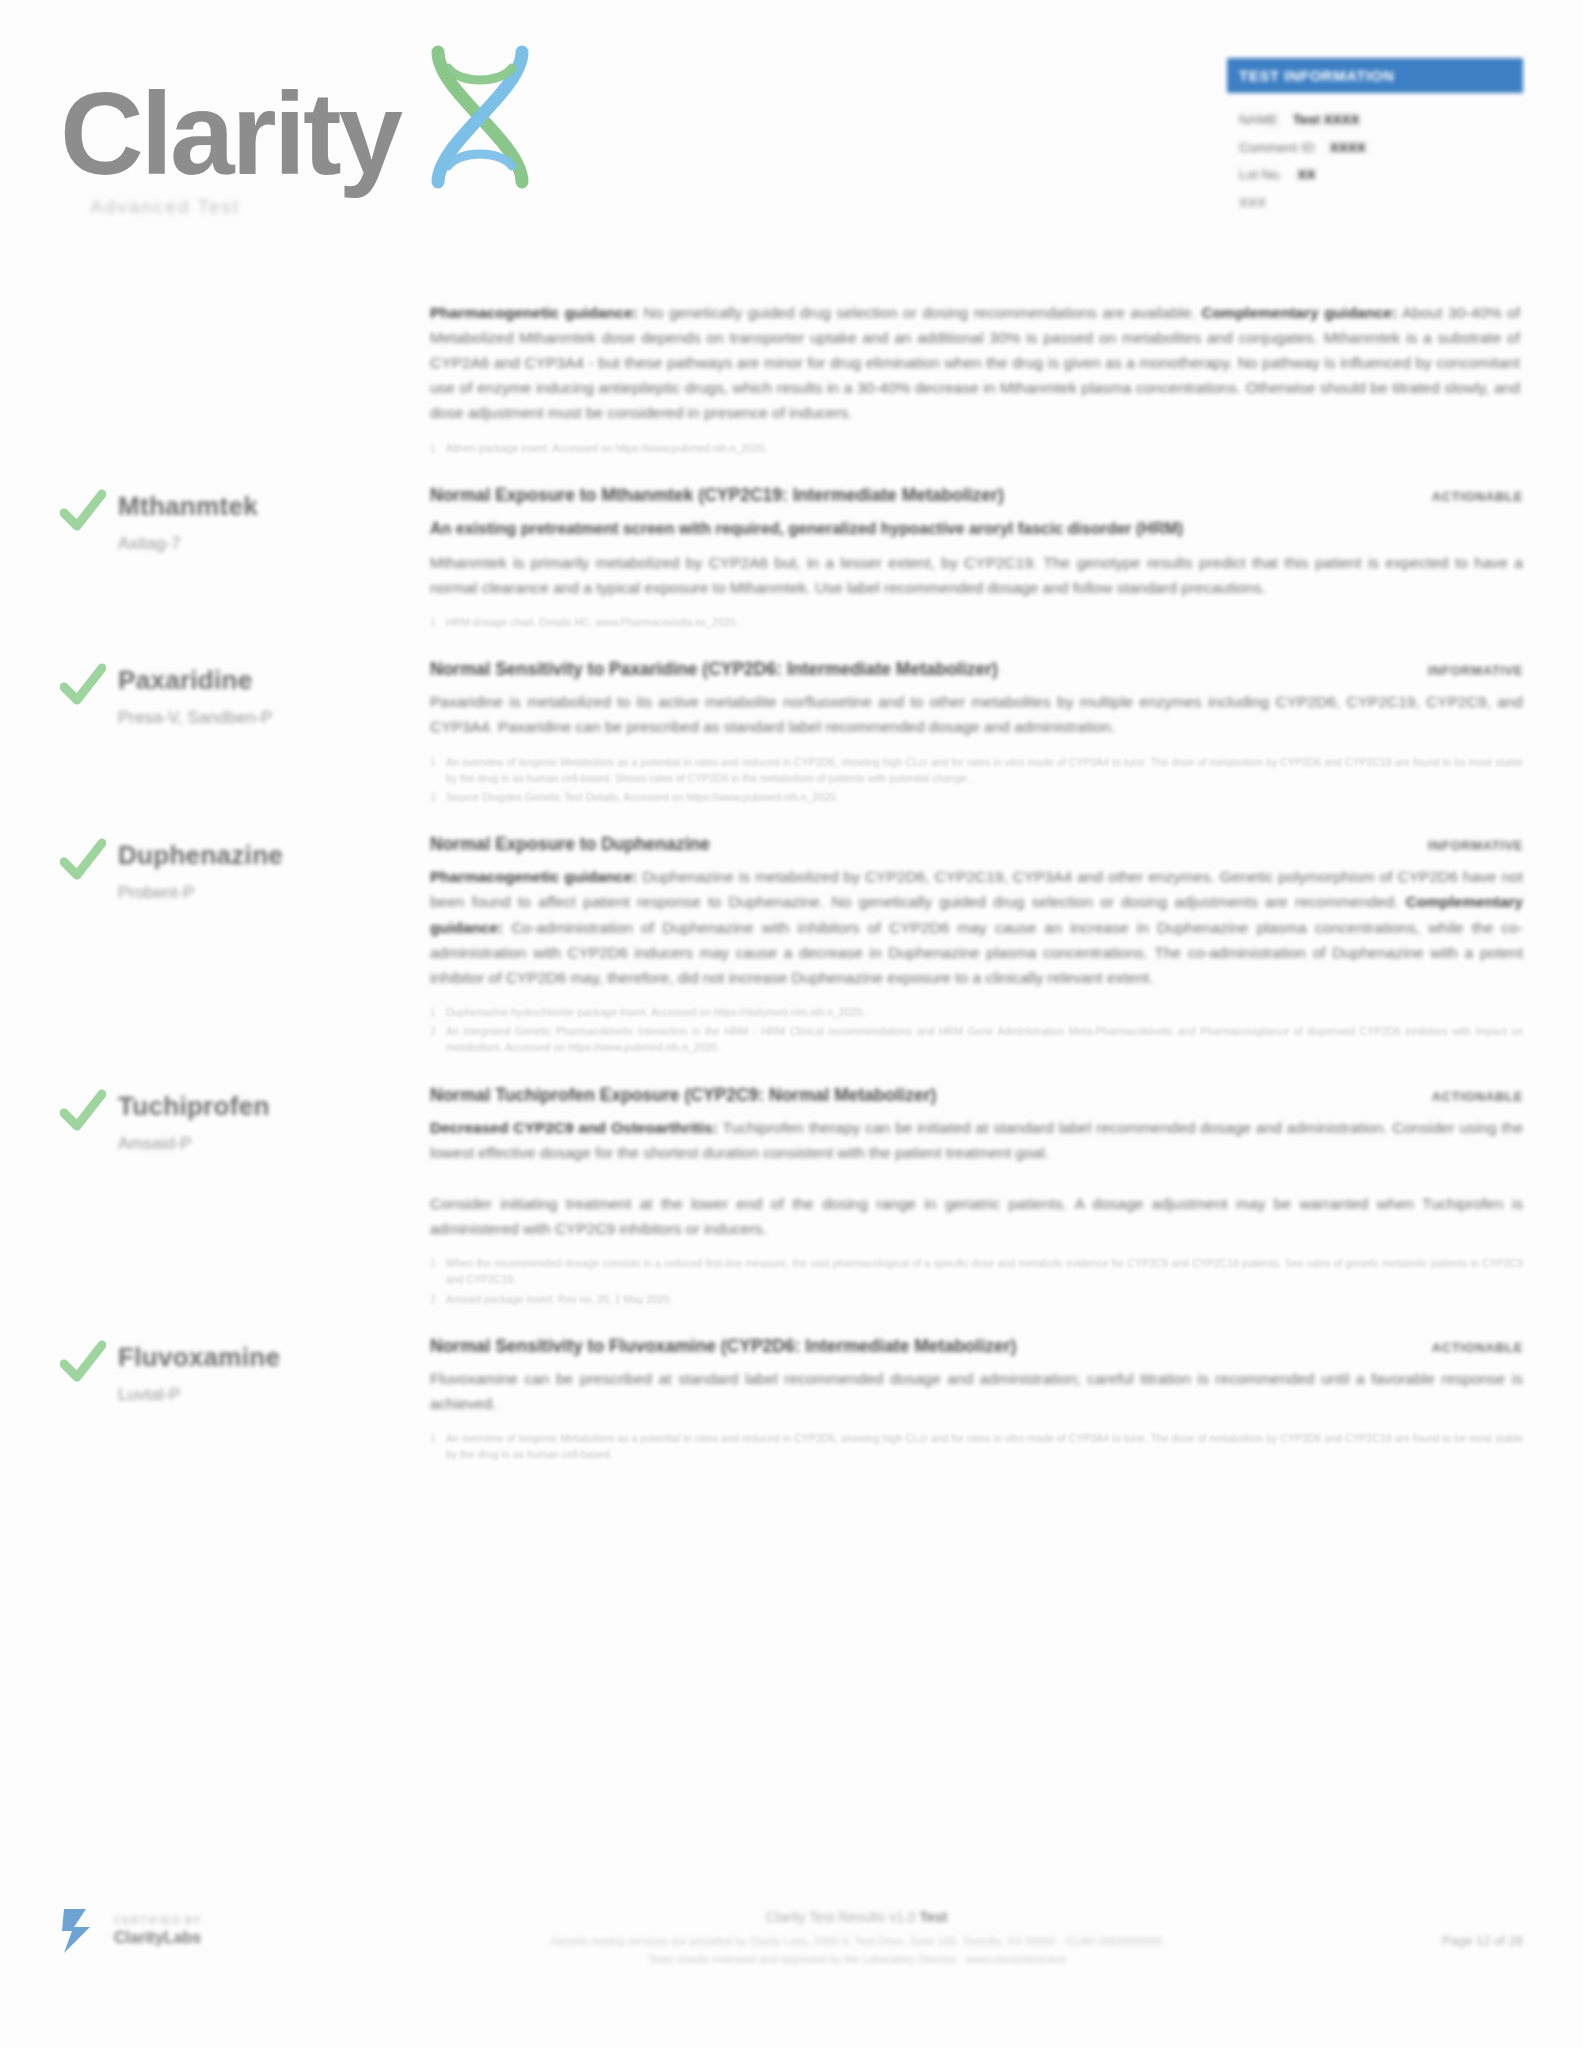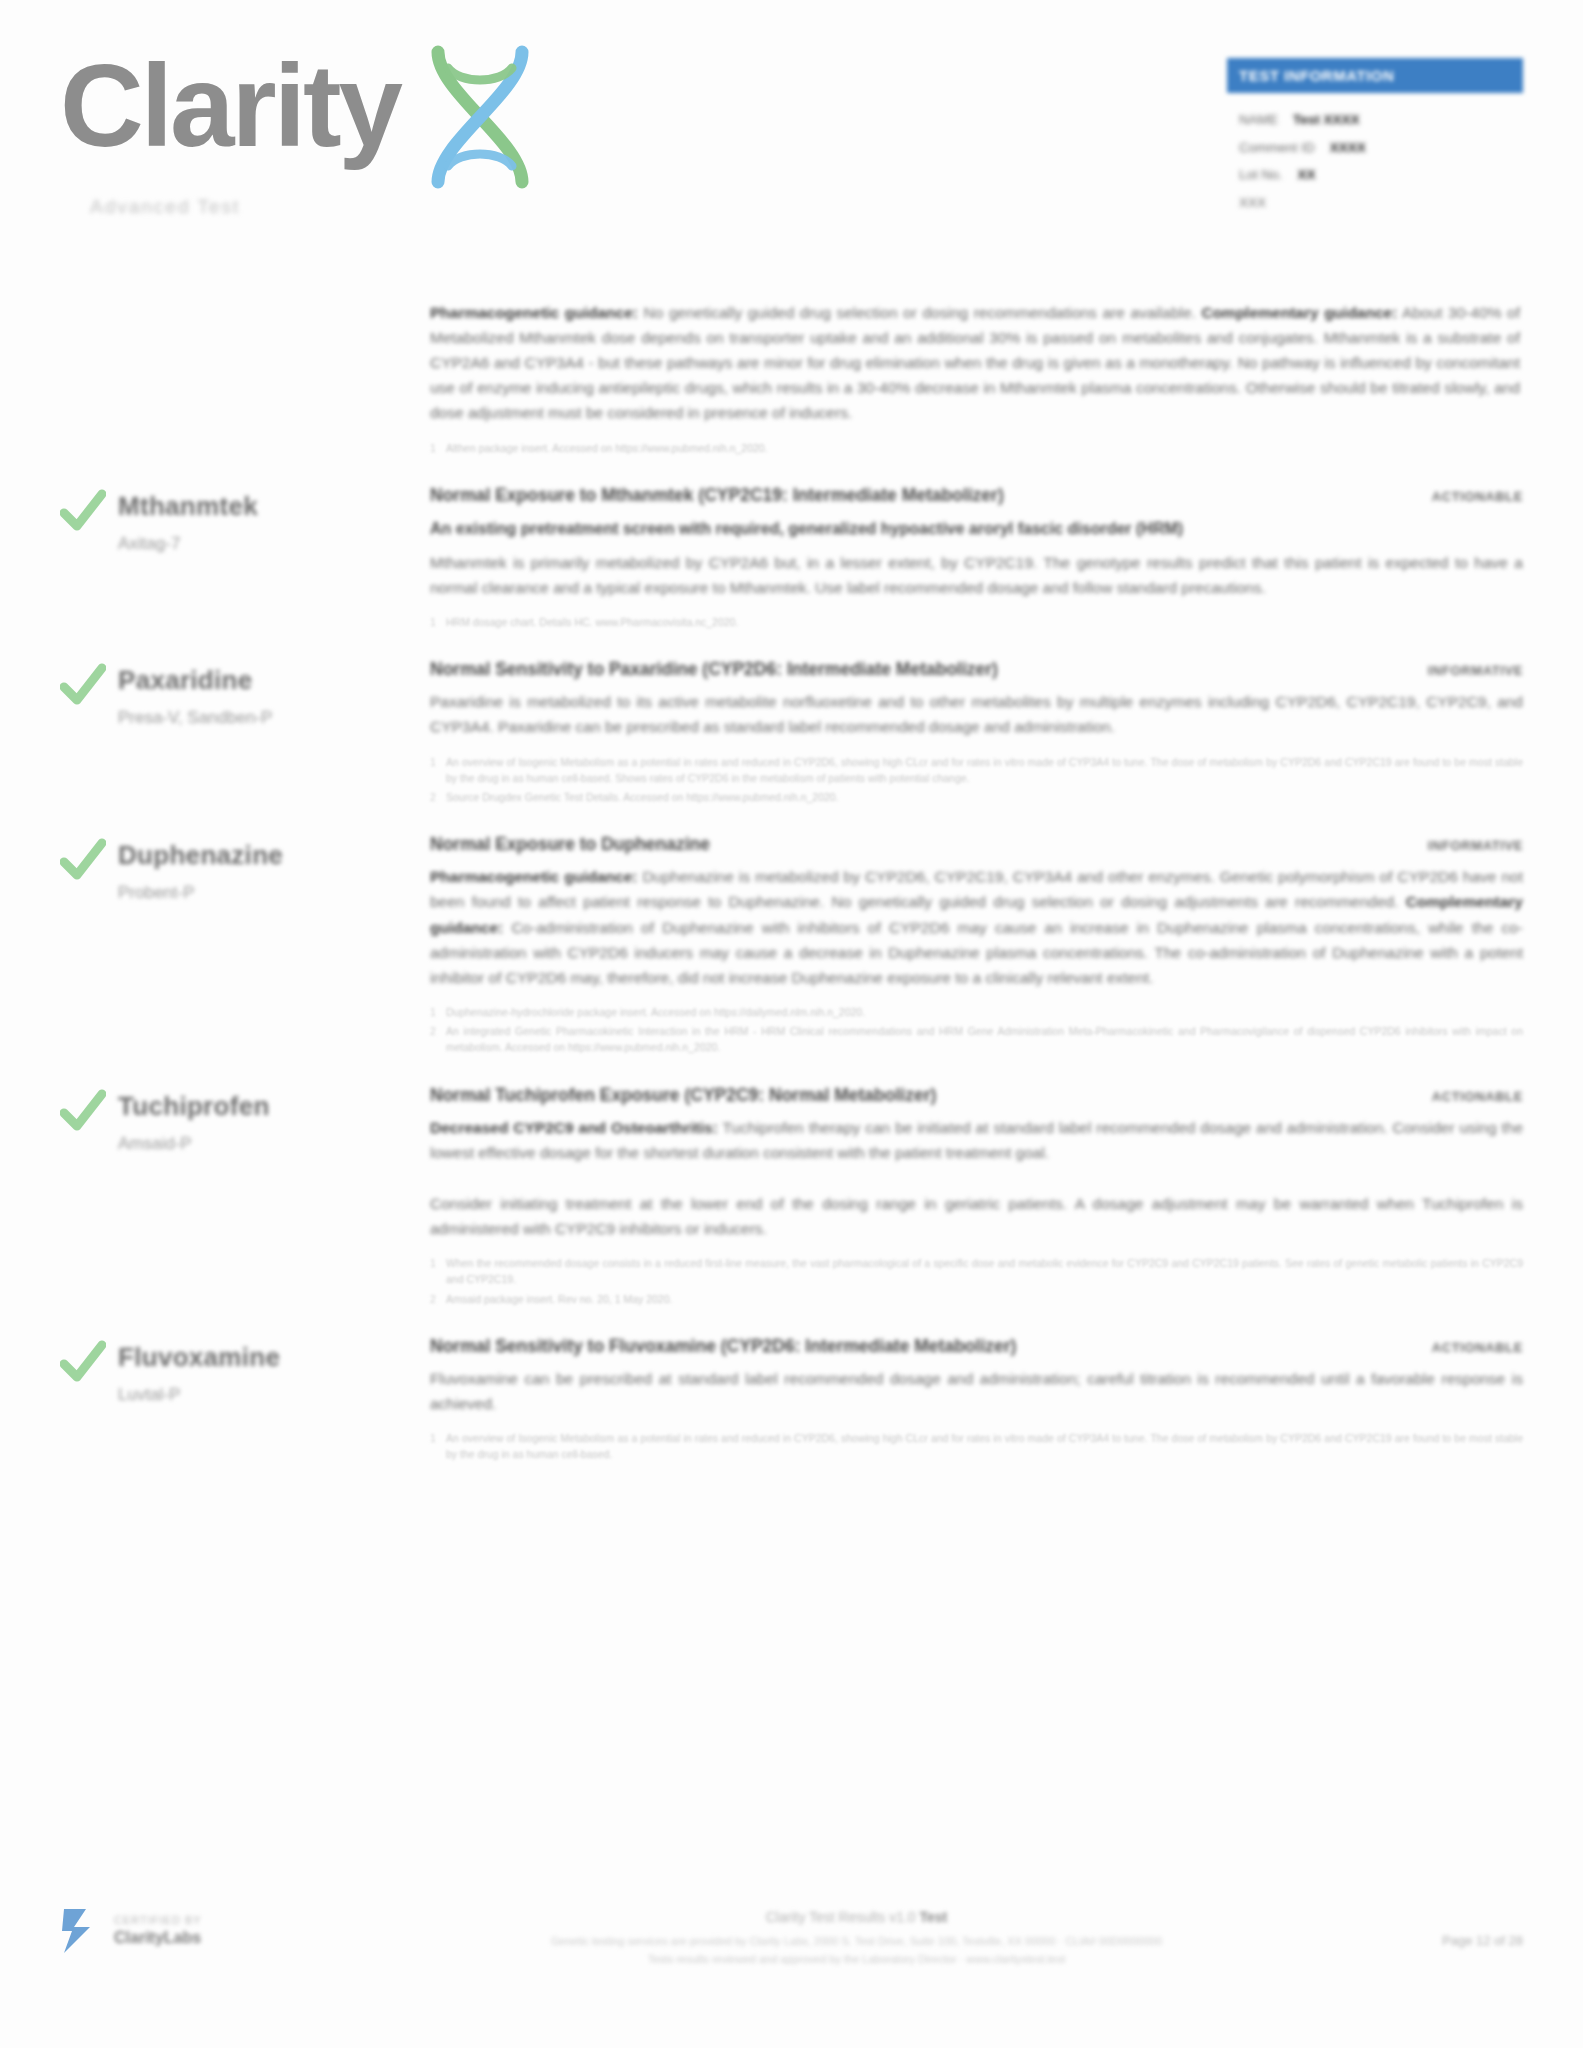--- a/index.html
+++ b/index.html
@@ -25,21 +25,21 @@
     position: relative;
     height: 250px;
     padding: 48px 60px 0 60px;
     display: flex;
     justify-content: space-between;
     align-items: flex-start;
   }
 
   .brand { position: relative; width: 530px; }
 
-  .brand-logo-row { display: flex; align-items: flex-start; gap: 28px; }
+  .brand-logo-row { display: flex; align-items: flex-end; gap: 28px; }
 
   .brand-wordmark {
     font-size: 116px;
     font-weight: bold;
     color: #8d8d8d;
     letter-spacing: -3px;
     line-height: 1;
     filter: blur(0.7px);
     font-family: "Liberation Sans", sans-serif;
   }

